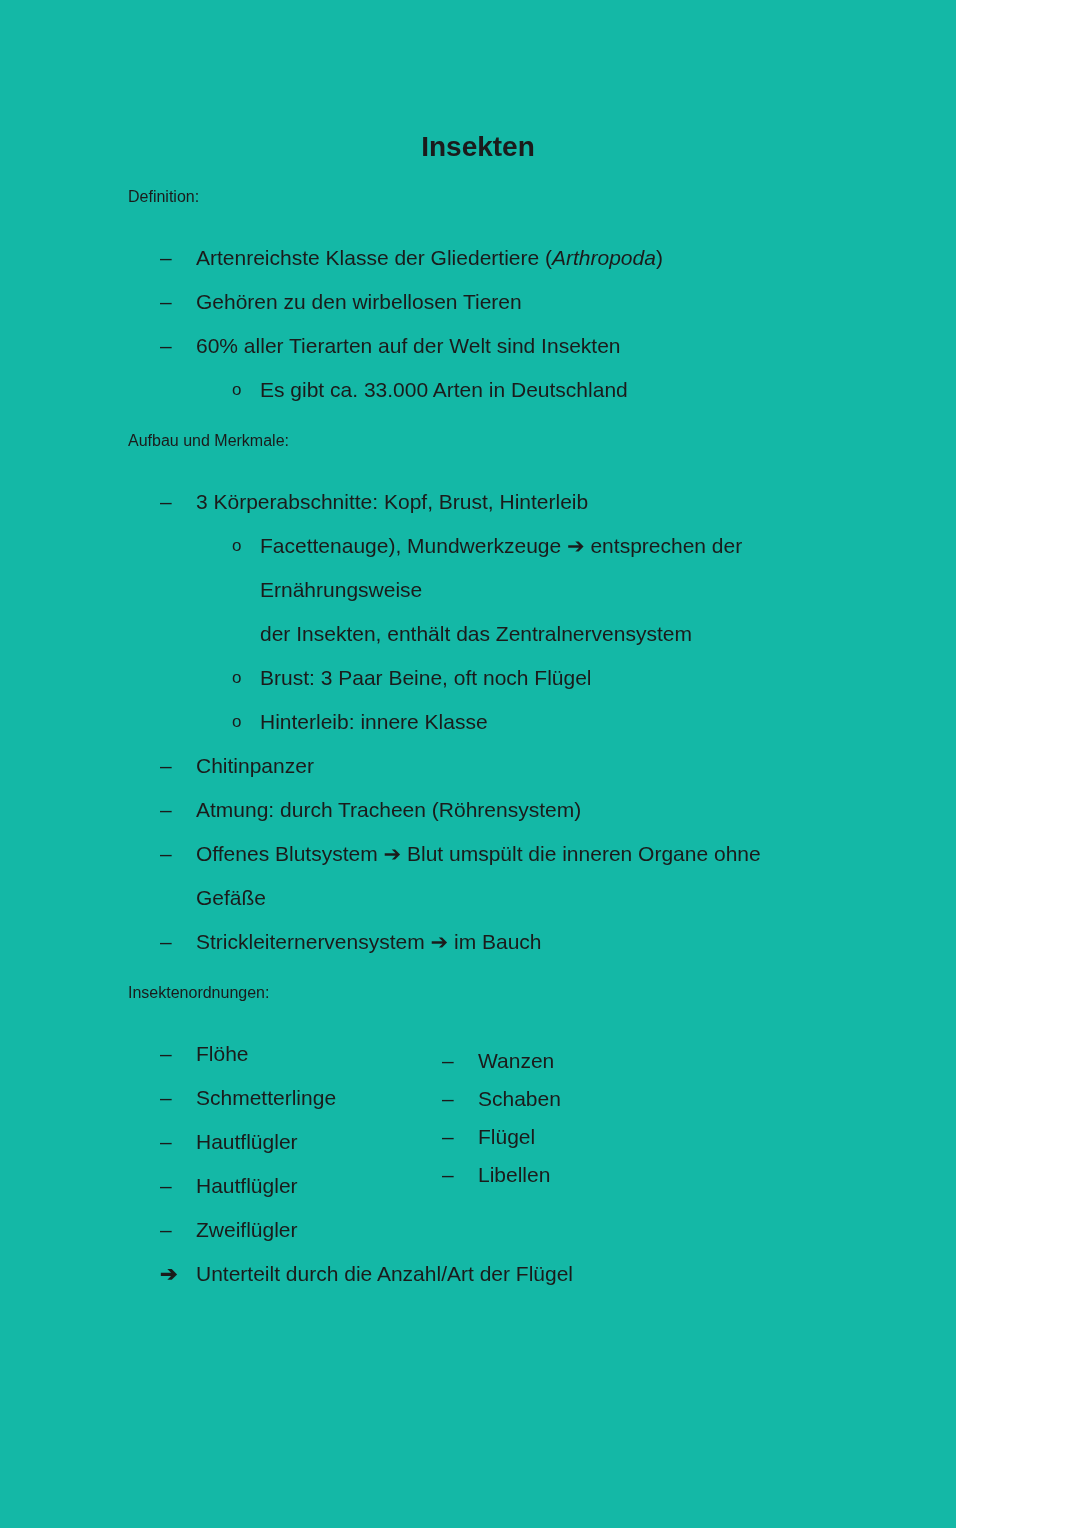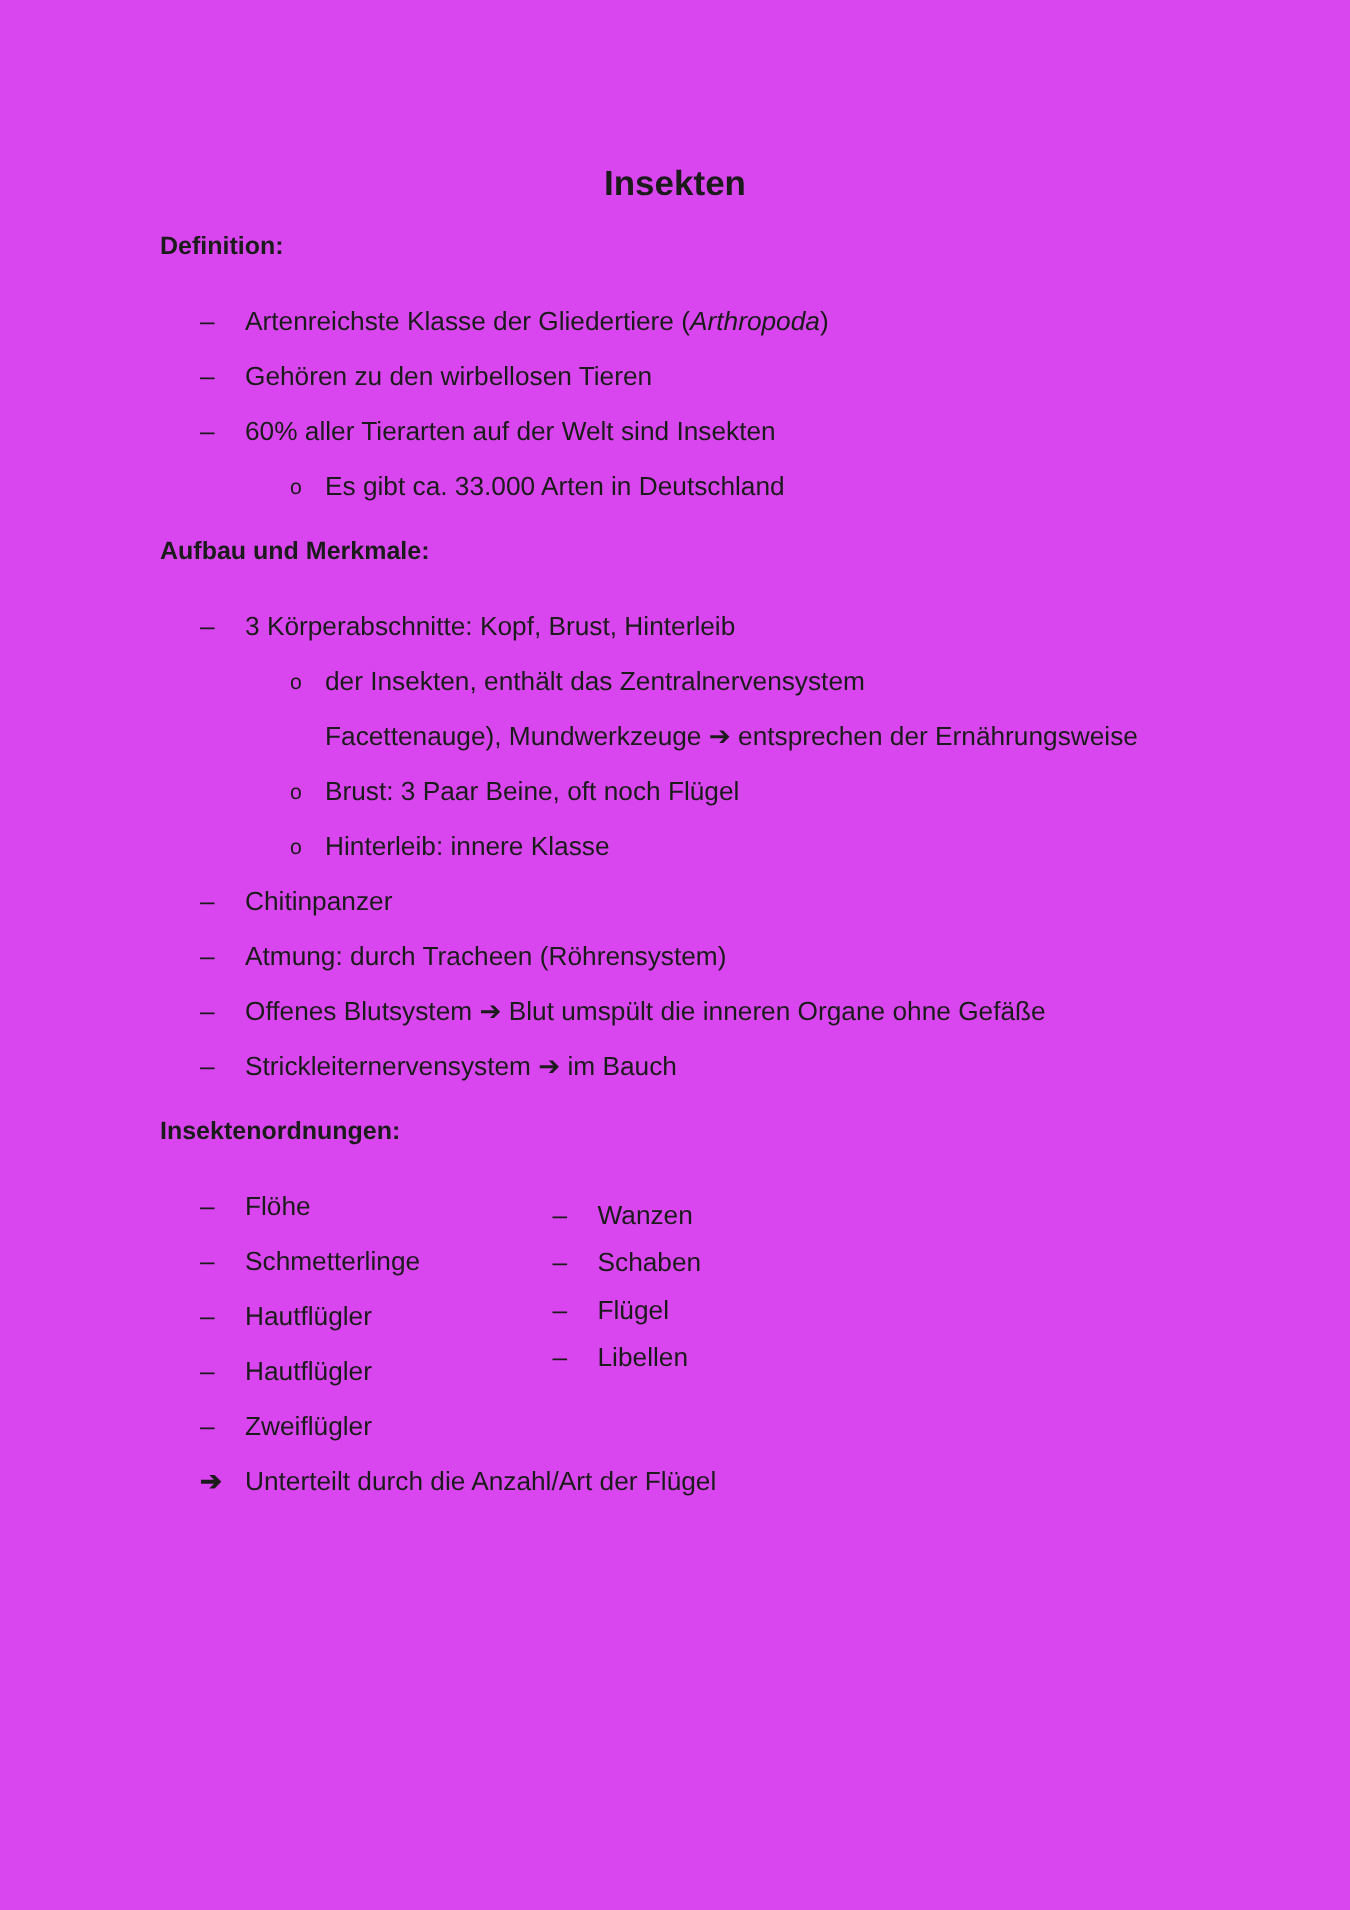--- a/index.html
+++ b/index.html
@@ -4,38 +4,38 @@
 <style>
   html, body {
     margin: 0;
     padding: 0;
     background: #ffffff;
     font-family: "Liberation Sans", sans-serif;
     color: #1b1b1b;
   }
   .page {
     position: relative;
-    width: 1080px;
+    width: 956px;
     height: 1528px;
-    background: #d946ef;
+    background: #14b8a6;
     overflow: hidden;
     box-sizing: border-box;
     padding: 130px 128px 0 128px;
   }
   h1.doc-title {
     font-size: 28px;
     line-height: 34px;
     font-weight: bold;
     text-align: center;
     margin: 0 0 18px 0;
   }
   .heading {
-    font-size: 20px;
+    font-size: 16px;
     line-height: 30px;
-    font-weight: bold;
+    font-weight: normal;
     margin: 14px 0 24px 0;
   }
   .heading.first {
     margin-top: 0;
   }
   .row {
     display: flex;
     align-items: flex-start;
     font-size: 21px;
     line-height: 44px;
@@ -93,22 +93,22 @@
 
   <div class="heading">Aufbau und Merkmale:</div>
 
   <div class="row l1">
     <span class="marker">–</span>
     <span class="txt">3 Körperabschnitte: Kopf, Brust, Hinterleib</span>
   </div>
   <div class="row l2">
     <span class="marker">o</span>
     <span class="txt">
+      <span class="line">Facettenauge), Mundwerkzeuge ➔ entsprechen der Ernährungsweise</span>
       <span class="line">der Insekten, enthält das Zentralnervensystem</span>
-      <span class="line">Facettenauge), Mundwerkzeuge ➔ entsprechen der Ernährungsweise</span>
     </span>
   </div>
   <div class="row l2">
     <span class="marker">o</span>
     <span class="txt">Brust: 3 Paar Beine, oft noch Flügel</span>
   </div>
   <div class="row l2">
     <span class="marker">o</span>
     <span class="txt">Hinterleib: innere Klasse</span>
   </div>

